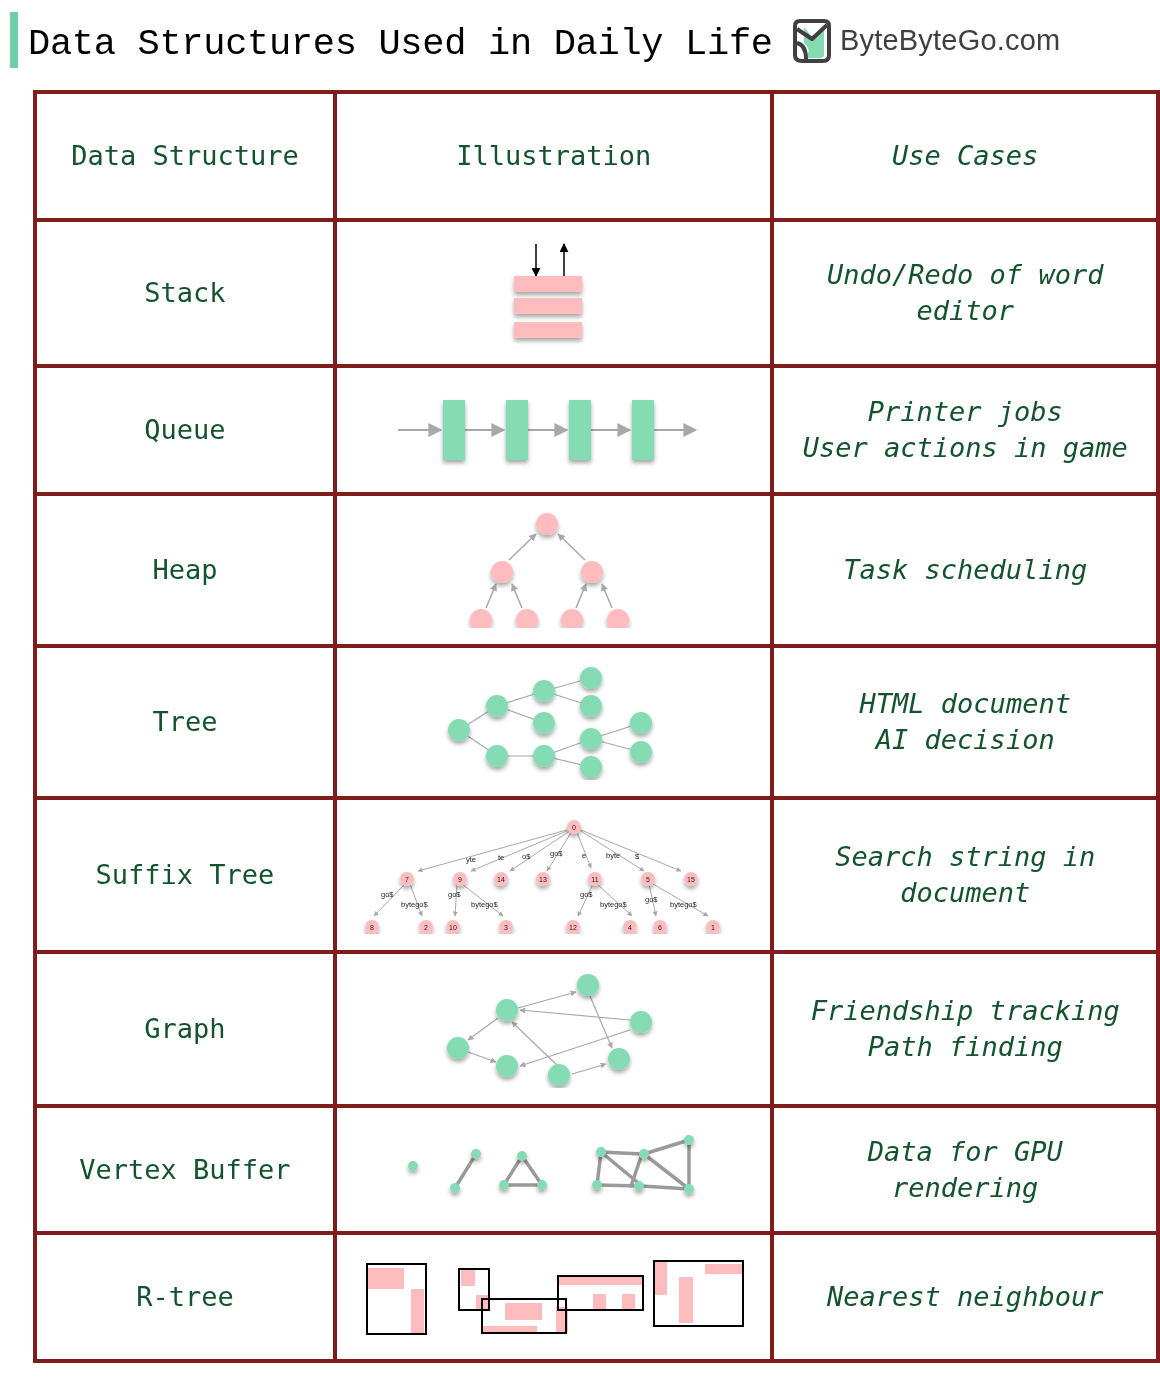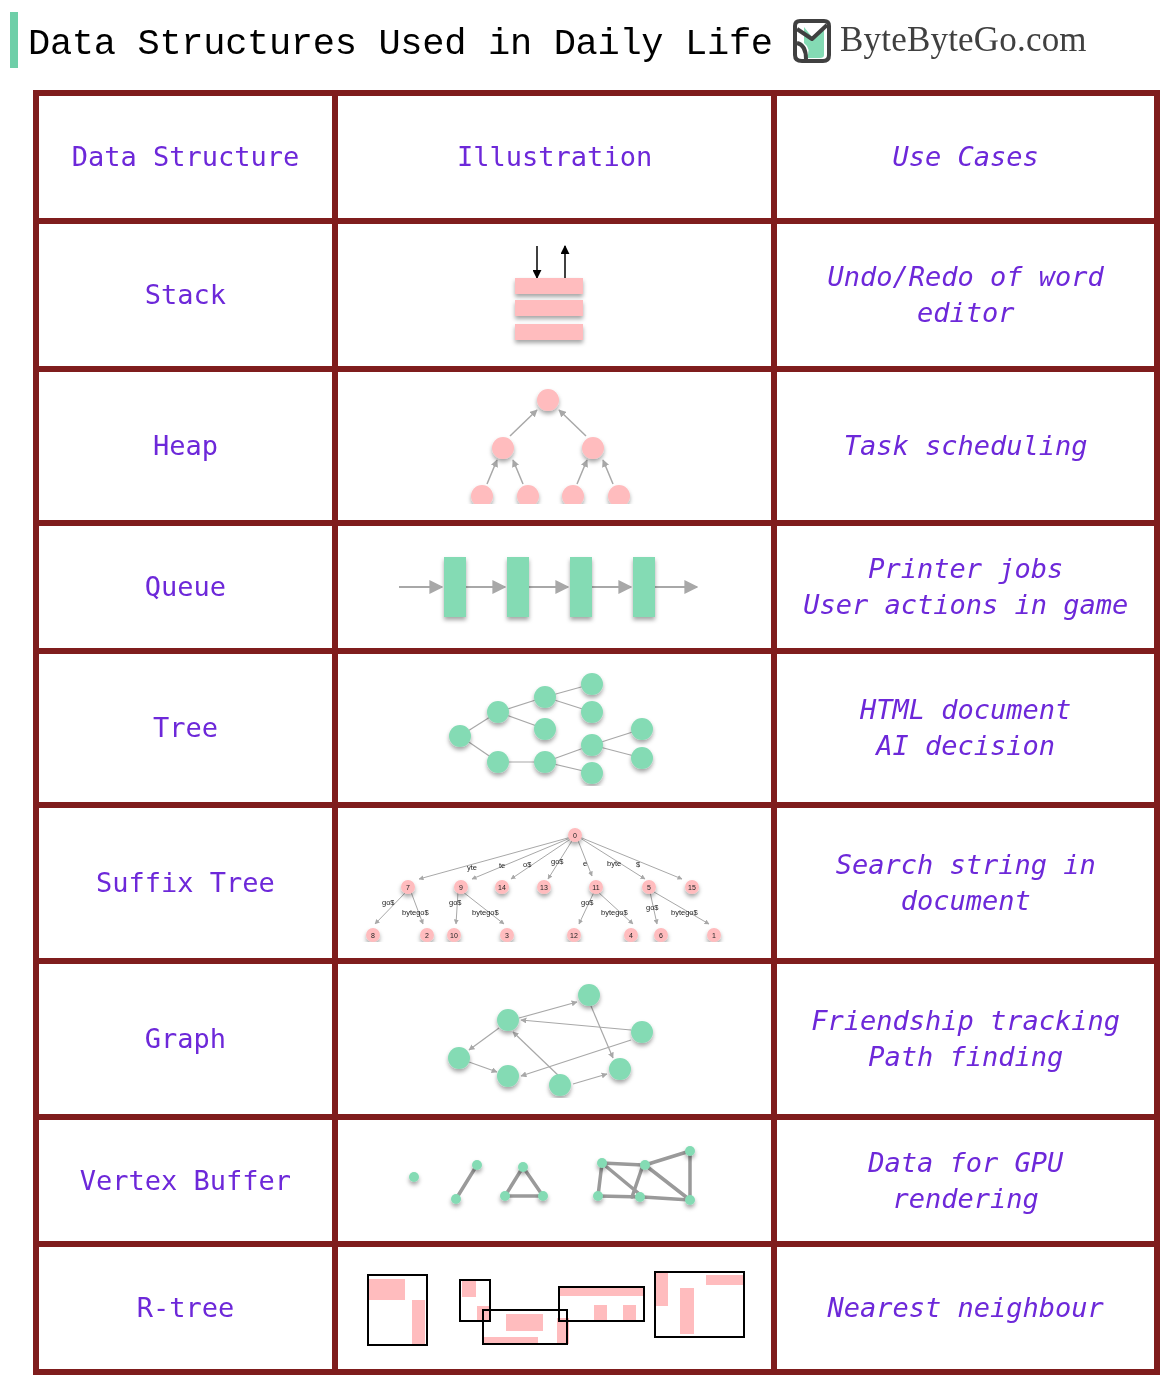--- a/index.html
+++ b/index.html
@@ -1,22 +1,22 @@
 <!DOCTYPE html>
 <html><head>
 <meta charset="utf-8">
 <style>
   html, body { margin: 0; padding: 0; background: #ffffff; }
   body { width: 1160px; height: 1384px; position: relative; overflow: hidden; }
   .title-bar { position: absolute; left: 10px; top: 12px; width: 8px; height: 56px; background: #6ecfa8; }
   .title { position: absolute; left: 28px; top: 20px; font-family: Liberation Mono, monospace; font-size: 37px; color: #000; letter-spacing: -0.3px; line-height: 48px; white-space: nowrap; }
   .brand { position: absolute; left: 792px; top: 14px; height: 52px; display: flex; align-items: center; }
-  .brand-text { font-family: Liberation Serif, serif; font-size: 35px; color: #404040; margin-left: 8px; letter-spacing: 0.2px; line-height: 52px; white-space: nowrap; }
+  .brand-text { font-family: Liberation Sans, sans-serif; font-size: 29px; color: #404040; margin-left: 8px; letter-spacing: 0.2px; line-height: 52px; white-space: nowrap; }
   table.ds { position: absolute; left: 33px; top: 90px; border-collapse: collapse; table-layout: fixed; }
-  table.ds td { border: 6px solid #7f1d1d; text-align: center; vertical-align: middle; padding: 16px; font-family: "DejaVu Sans Mono", monospace; font-size: 27px; color: #6d28d9; line-height: 36px; }
+  table.ds td { border: 4px solid #7f1d1d; text-align: center; vertical-align: middle; padding: 16px; font-family: "DejaVu Sans Mono", monospace; font-size: 27px; color: #14532d; line-height: 36px; }
   td.c1 { width: 297px; }
   td.c2 { width: 402px; }
   td.c3 { width: 402px; font-style: italic; }
   .cell-lines { white-space: pre-line; }
   .ill { display: block; margin: 0 auto; }
 </style>
 </head>
 <body>
 
 <div class="title-bar"></div>
@@ -68,20 +68,43 @@
           <rect x="160" y="38" width="68" height="16"></rect>
           <rect x="160" y="60" width="68" height="16"></rect>
           <rect x="160" y="84" width="68" height="16"></rect>
         </g>
       </svg>
     </td>
     <td class="c3 cell-lines">Undo/Redo of word editor</td>
   </tr>
 
   <tr style="height:128px">
+    <td class="c1">Queue</td>
+    <td class="c2">
+      <svg class="ill" width="400" height="80" viewBox="0 0 400 80">
+        <g stroke="#a8a8a8" stroke-width="2">
+          <line x1="44" y1="40" x2="87" y2="40" marker-end="url(#agS)"></line>
+          <line x1="111" y1="40" x2="150" y2="40" marker-end="url(#agS)"></line>
+          <line x1="174" y1="40" x2="213" y2="40" marker-end="url(#agS)"></line>
+          <line x1="237" y1="40" x2="276" y2="40" marker-end="url(#agS)"></line>
+          <line x1="300" y1="40" x2="342" y2="40" marker-end="url(#agS)"></line>
+        </g>
+        <g fill="#84dbb4" filter="url(#sh)">
+          <rect x="89" y="10" width="22" height="60"></rect>
+          <rect x="152" y="10" width="22" height="60"></rect>
+          <rect x="215" y="10" width="22" height="60"></rect>
+          <rect x="278" y="10" width="22" height="60"></rect>
+        </g>
+      </svg>
+    </td>
+    <td class="c3 cell-lines">Printer jobs
+User actions in game</td>
+  </tr>
+
+  <tr style="height:128px">
     <td class="c1">Heap</td>
     <td class="c2">
       <svg class="ill" width="400" height="116" viewBox="0 0 400 116">
         <g stroke="#a8a8a8" stroke-width="1.5">
           <line x1="155" y1="48" x2="182" y2="22" marker-end="url(#ag)"></line>
           <line x1="231" y1="48" x2="204" y2="22" marker-end="url(#ag)"></line>
           <line x1="132" y1="96" x2="142" y2="72" marker-end="url(#ag)"></line>
           <line x1="168" y1="96" x2="158" y2="72" marker-end="url(#ag)"></line>
           <line x1="222" y1="96" x2="232" y2="72" marker-end="url(#ag)"></line>
           <line x1="258" y1="96" x2="248" y2="72" marker-end="url(#ag)"></line>
@@ -91,43 +114,20 @@
           <circle cx="148" cy="60" r="11"></circle>
           <circle cx="238" cy="60" r="11"></circle>
           <circle cx="127" cy="108" r="11"></circle>
           <circle cx="173" cy="108" r="11"></circle>
           <circle cx="218" cy="108" r="11"></circle>
           <circle cx="264" cy="108" r="11"></circle>
         </g>
       </svg>
     </td>
     <td class="c3 cell-lines">Task scheduling</td>
-  </tr>
-
-  <tr style="height:128px">
-    <td class="c1">Queue</td>
-    <td class="c2">
-      <svg class="ill" width="400" height="80" viewBox="0 0 400 80">
-        <g stroke="#a8a8a8" stroke-width="2">
-          <line x1="44" y1="40" x2="87" y2="40" marker-end="url(#agS)"></line>
-          <line x1="111" y1="40" x2="150" y2="40" marker-end="url(#agS)"></line>
-          <line x1="174" y1="40" x2="213" y2="40" marker-end="url(#agS)"></line>
-          <line x1="237" y1="40" x2="276" y2="40" marker-end="url(#agS)"></line>
-          <line x1="300" y1="40" x2="342" y2="40" marker-end="url(#agS)"></line>
-        </g>
-        <g fill="#84dbb4" filter="url(#sh)">
-          <rect x="89" y="10" width="22" height="60"></rect>
-          <rect x="152" y="10" width="22" height="60"></rect>
-          <rect x="215" y="10" width="22" height="60"></rect>
-          <rect x="278" y="10" width="22" height="60"></rect>
-        </g>
-      </svg>
-    </td>
-    <td class="c3 cell-lines">Printer jobs
-User actions in game</td>
   </tr>
 
   <tr style="height:124px">
     <td class="c1">Tree</td>
     <td class="c2">
       <svg class="ill" width="400" height="116" viewBox="0 0 400 116">
         <g stroke="#a8a8a8" stroke-width="1.2">
           <line x1="105" y1="66" x2="143" y2="42"></line>
           <line x1="105" y1="66" x2="143" y2="92"></line>
           <line x1="143" y1="42" x2="190" y2="27"></line>

